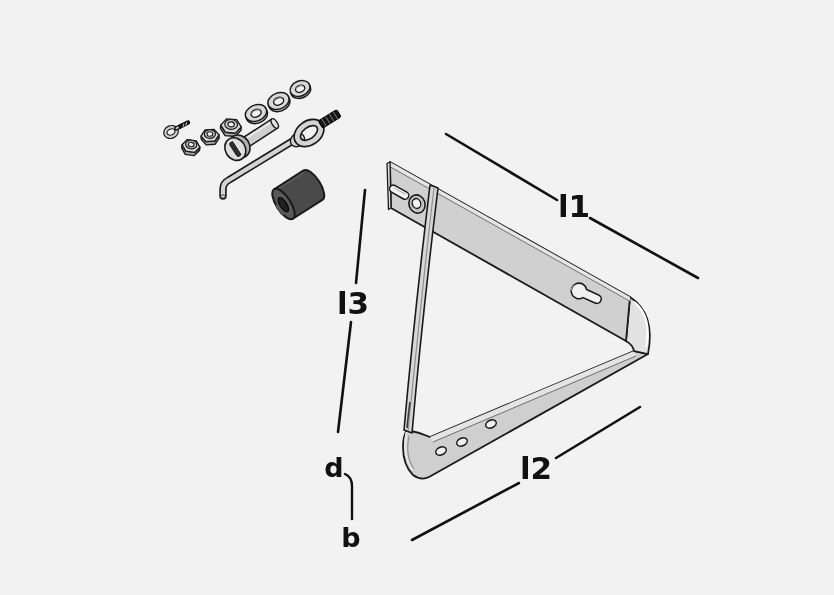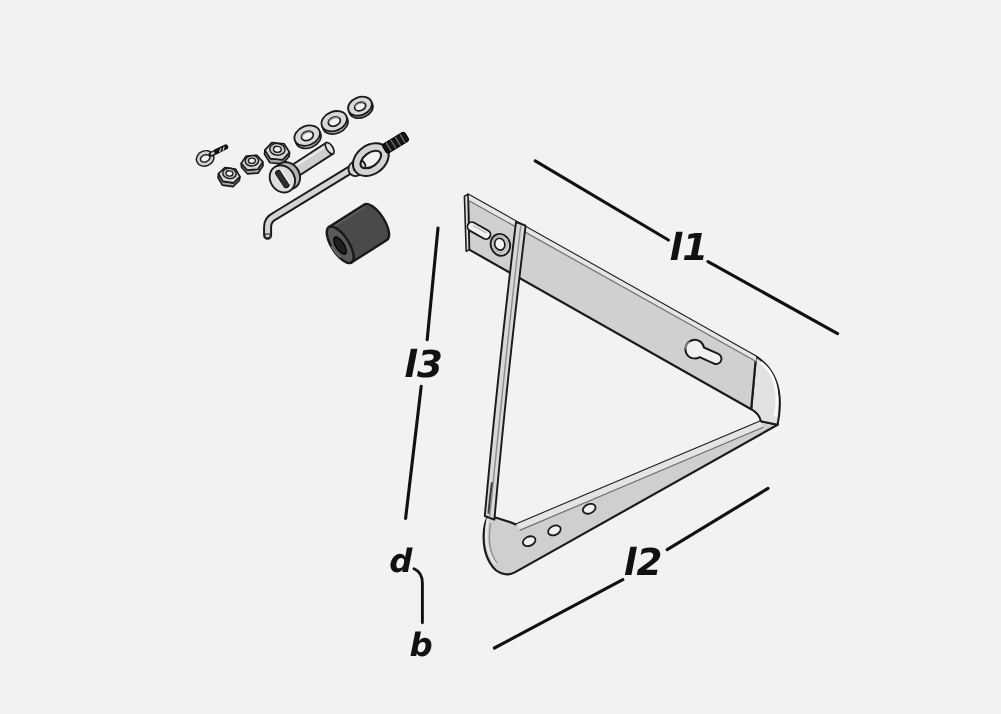--- a/index.html
+++ b/index.html
@@ -9,21 +9,20 @@
     height: 595px;
     background: #f2f2f2;
     font-family: "DejaVu Sans", "Liberation Sans", sans-serif;
     overflow: hidden;
   }
   .canvas {
     position: relative;
     width: 666px;
     height: 595px;
     background: #f2f2f2;
-    font-style: italic;
   }
   svg { display: block; }
   text.dim-label {
     font-family: "DejaVu Sans", "Liberation Sans", sans-serif;
     font-weight: bold;
     fill: #111111;
   }
 </style>
 </head>
 <body>

